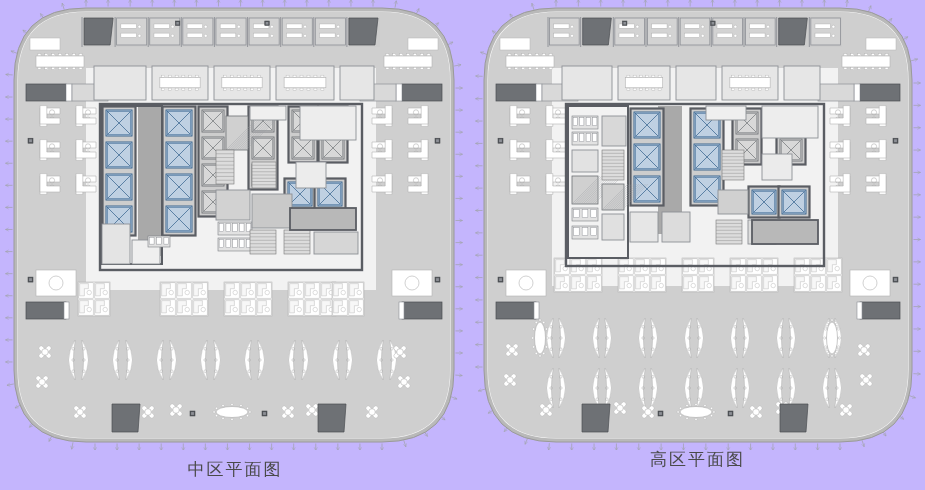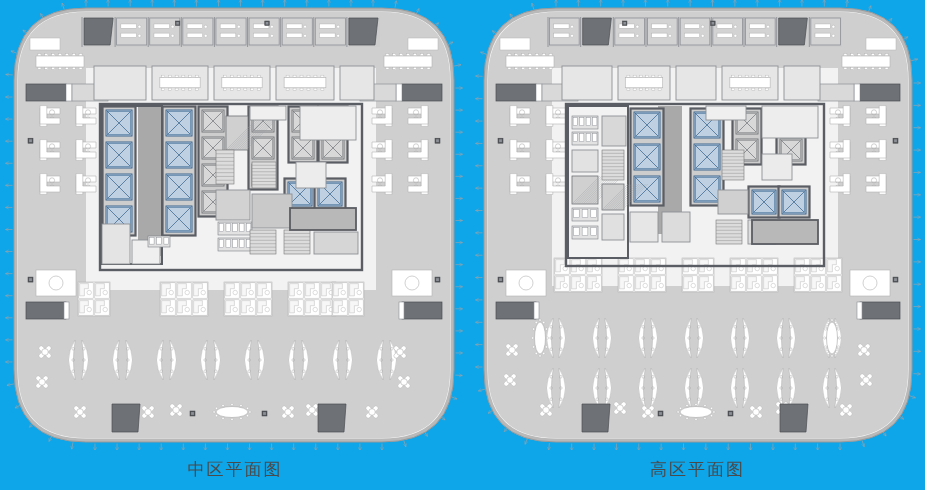--- a/index.html
+++ b/index.html
@@ -2,36 +2,36 @@
 <html><head>
 <meta charset="utf-8">
 <title>Floor Plans</title>
 <style>
   html,body{margin:0;padding:0;background:#ffffff;}
   body{
     width:925px;height:490px;overflow:hidden;
     font-family:"Liberation Sans","DejaVu Sans",sans-serif;
     -webkit-font-smoothing:antialiased;
   }
-  #board{position:relative;width:925px;height:490px;background:#0ea5e9;}
+  #board{position:relative;width:925px;height:490px;background:#c4b5fd;}
   .plan-wrap{position:absolute;top:0;}
   .plan-svg{display:block;}
   .caption{
     position:absolute;
     width:100%;
     text-align:center;
     font-size:17px;
     color:#4a4a4a;
     letter-spacing:2px;
     font-family:"DejaVu Sans","Liberation Sans",sans-serif;
   }
   #plan-left{left:0;width:470px;}
   #plan-right{left:470px;width:455px;}
   #cap-left{left:0;width:470px;top:458px;}
-  #cap-right{left:470px;width:455px;top:458px;}
+  #cap-right{left:470px;width:455px;top:448px;}
 </style>
 </head>
 <body>
 
 <div id="board">
 
   <div class="plan-wrap" id="plan-left">
     <svg class="plan-svg" id="svg-left" width="470" height="450" viewBox="0 0 470 450">
         <g>
           <g>

